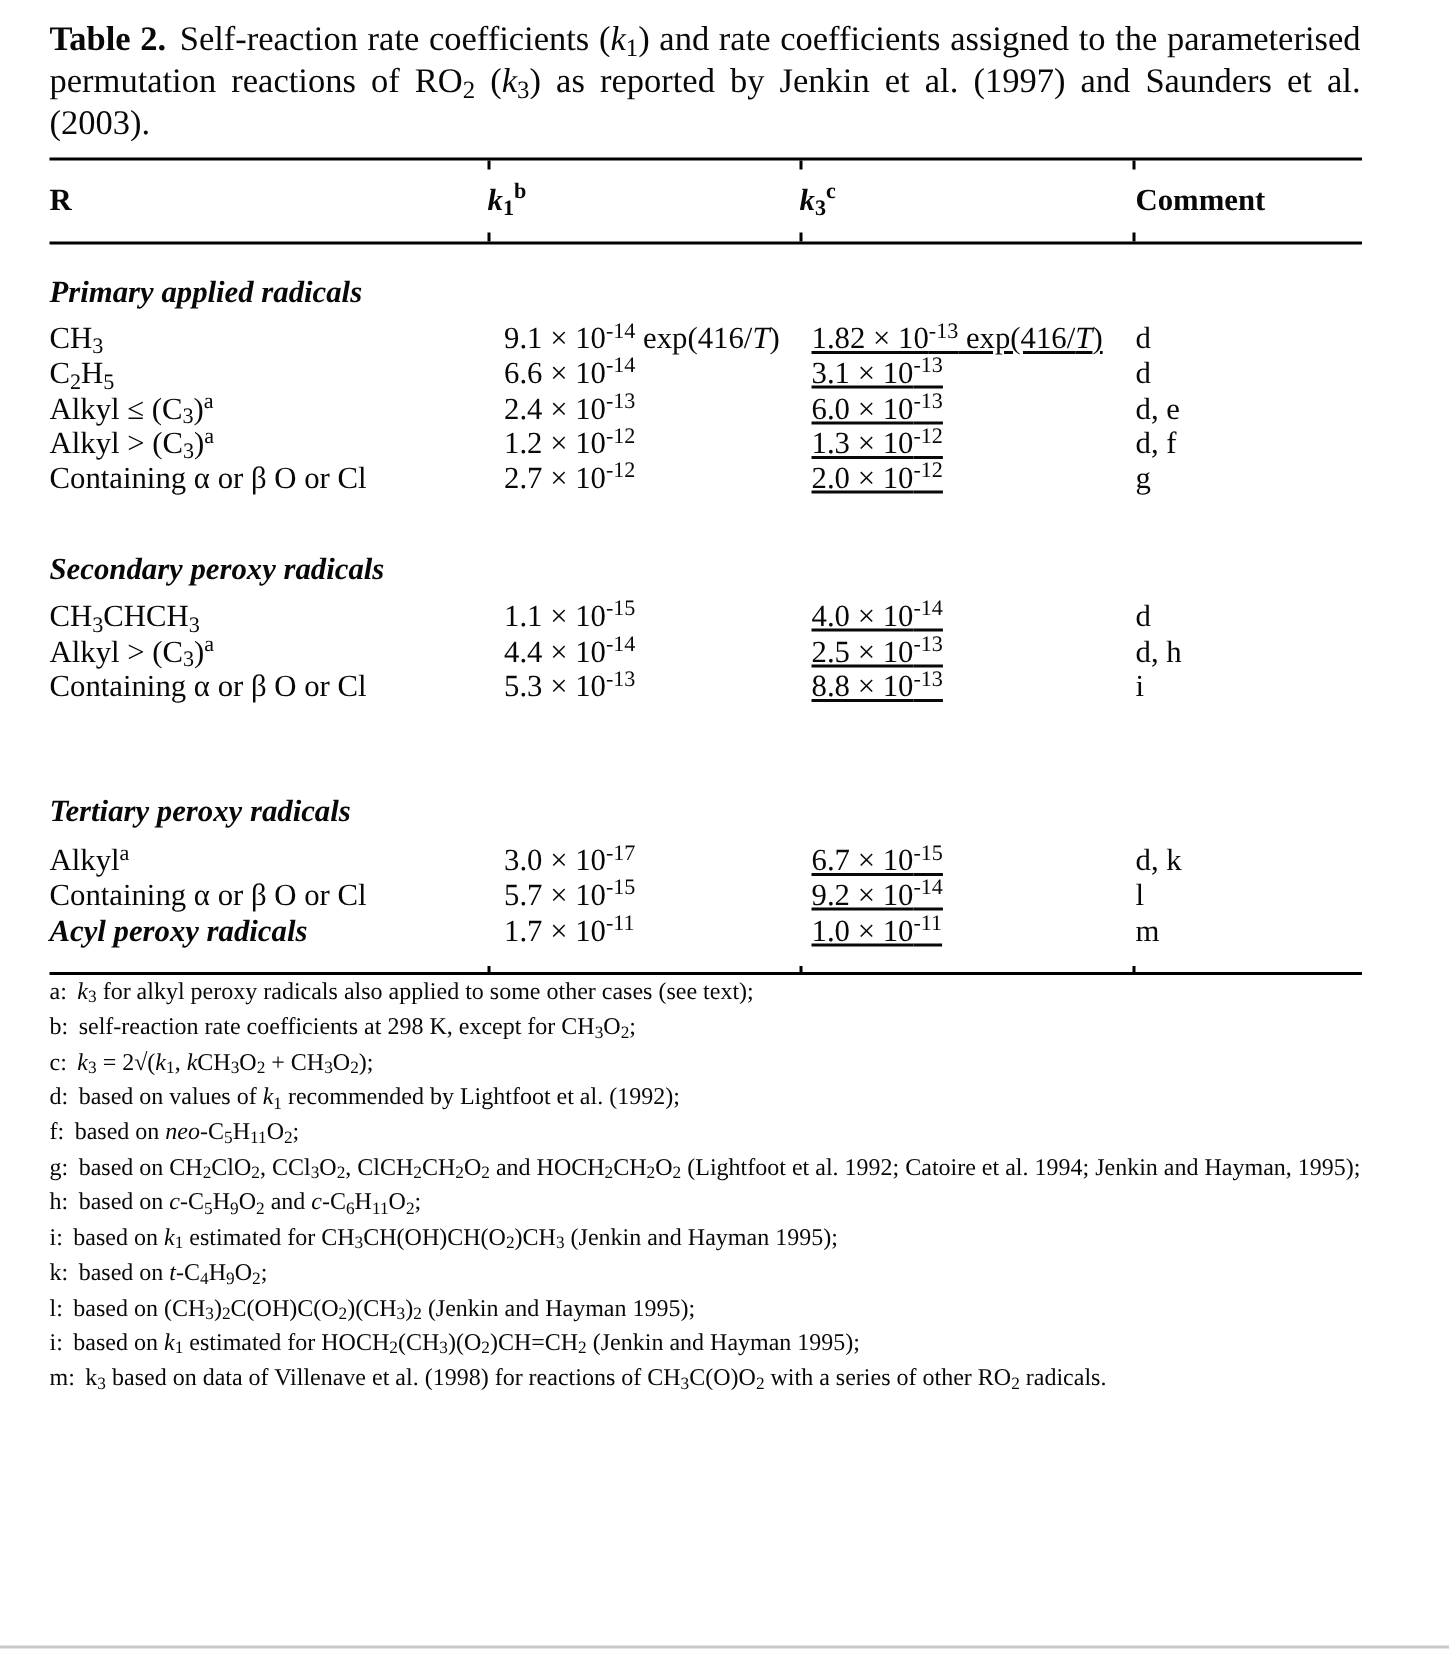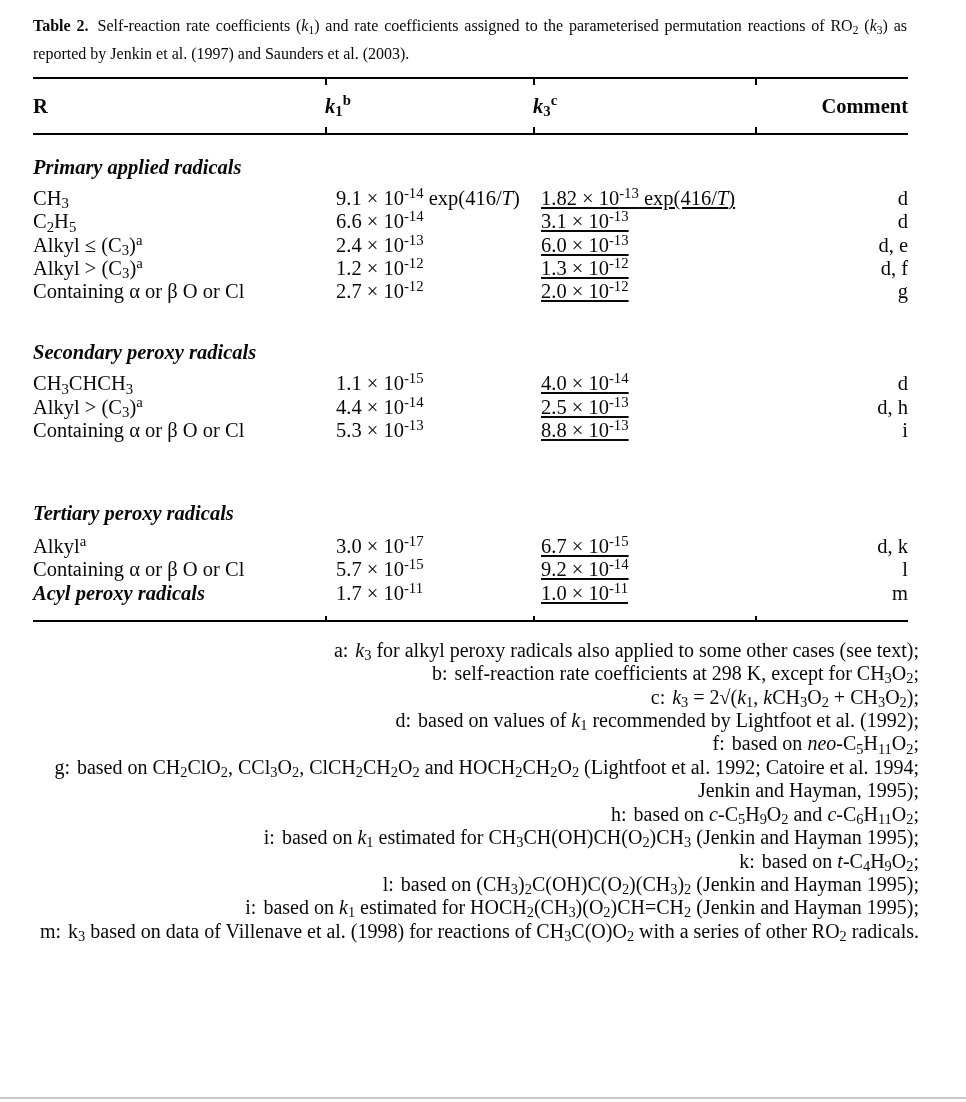--- a/index.html
+++ b/index.html
@@ -4,35 +4,35 @@
 <style>
   html,body{margin:0;padding:0;background:#ffffff;}
   body{
     width:966px;height:1102px;position:relative;overflow:hidden;
     font-family:"Liberation Serif","DejaVu Serif",serif;
     color:#080808;
   }
   .page{position:absolute;inset:0;padding:12px 28px 0 33px;box-sizing:border-box;}
 
   
-  .caption{margin:0;width:874px;font-size:16px;line-height:28px;text-align:justify;}
+  .caption{margin:0;width:874px;font-size:23px;line-height:28px;text-align:justify;}
   .caption .cap-label{font-weight:bold;margin-right:9px;}
 
   
   .rate-table{margin-top:9px;width:875px;font-size:20.5px;}
   .thead{
     position:relative;height:54px;
     border-top:2.5px solid #000;border-bottom:2.5px solid #000;
     display:flex;align-items:center;font-weight:bold;
   }
   .cell{box-sizing:border-box;}
   .cell-r{width:292px;}
   .cell-k1{width:208px;}
   .cell-k3{width:224px;}
-  .cell-comment{width:151px;text-align:right;}
+  .cell-comment{width:151px;text-align:left;}
   .hcell.cell-k1,.hcell.cell-k3{}
   .dcell.cell-k1{padding-left:11px;}
   .dcell.cell-k3{padding-left:8px;text-decoration:underline;}
 
   .tick{position:absolute;width:2px;height:6px;background:#000;}
   .tick.t1{left:292px;}
   .tick.t2{left:500px;}
   .tick.t3{left:722px;}
   .tick.down{top:0;}
   .tick.upper{bottom:0;}
@@ -46,21 +46,21 @@
   .s1{margin-top:38px;}
   .s2{margin-top:60px;}
   .s2 .rows{margin-top:10px;}
   .s3{}
   .row{display:flex;}
 
   sup{font-size:0.72em;line-height:0;vertical-align:baseline;position:relative;top:-0.48em;}
   sub{font-size:0.72em;line-height:0;vertical-align:baseline;position:relative;top:0.22em;}
 
   
-  .footnotes{margin-top:17px;width:886px;font-size:20px;line-height:23.4px;text-align:right;}
+  .footnotes{margin-top:0;width:886px;font-size:16px;line-height:23.4px;}
   .fn-label{margin-right:7px;}
 
   .bottom-edge{position:absolute;left:0;top:1097px;width:966px;height:2px;background:#c9c9c9;}
 </style>
 </head>
 <body>
 
 <div class="page">
 
   <p class="caption"><span class="cap-label">Table 2.</span><span>Self-reaction rate coefficients (<i>k</i><sub>1</sub>) and rate coefficients assigned to the parameterised permutation reactions of RO<sub>2</sub> (<i>k</i><sub>3</sub>) as reported by Jenkin et al. (1997) and Saunders et al. (2003).</span></p>

